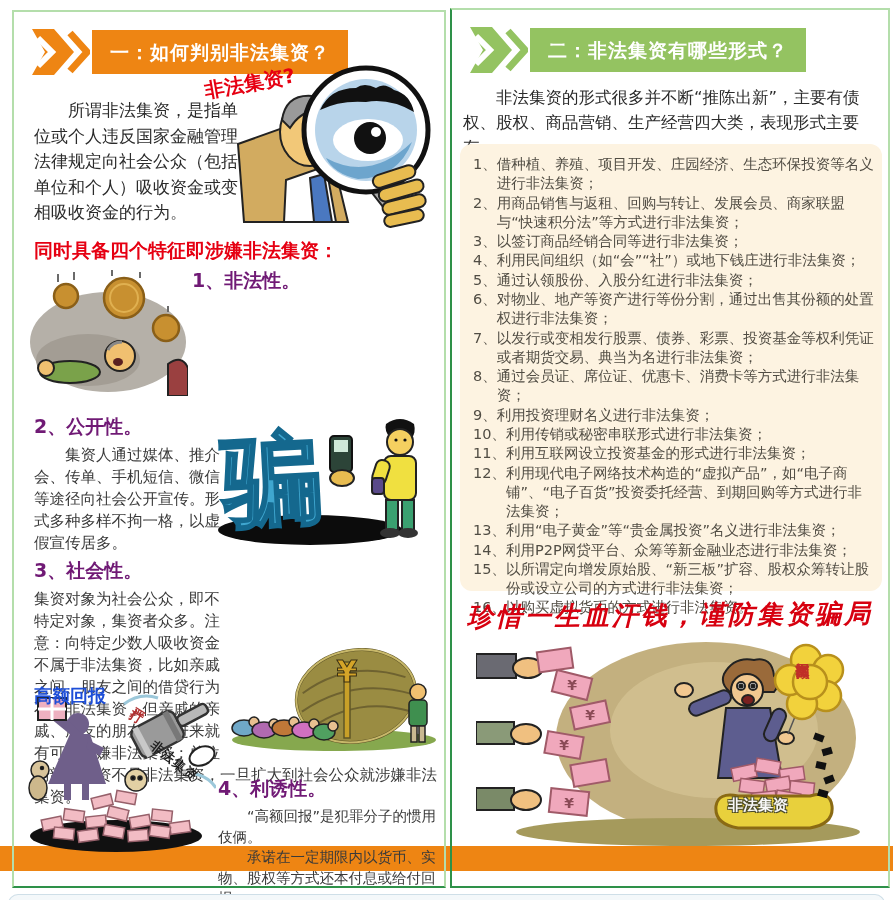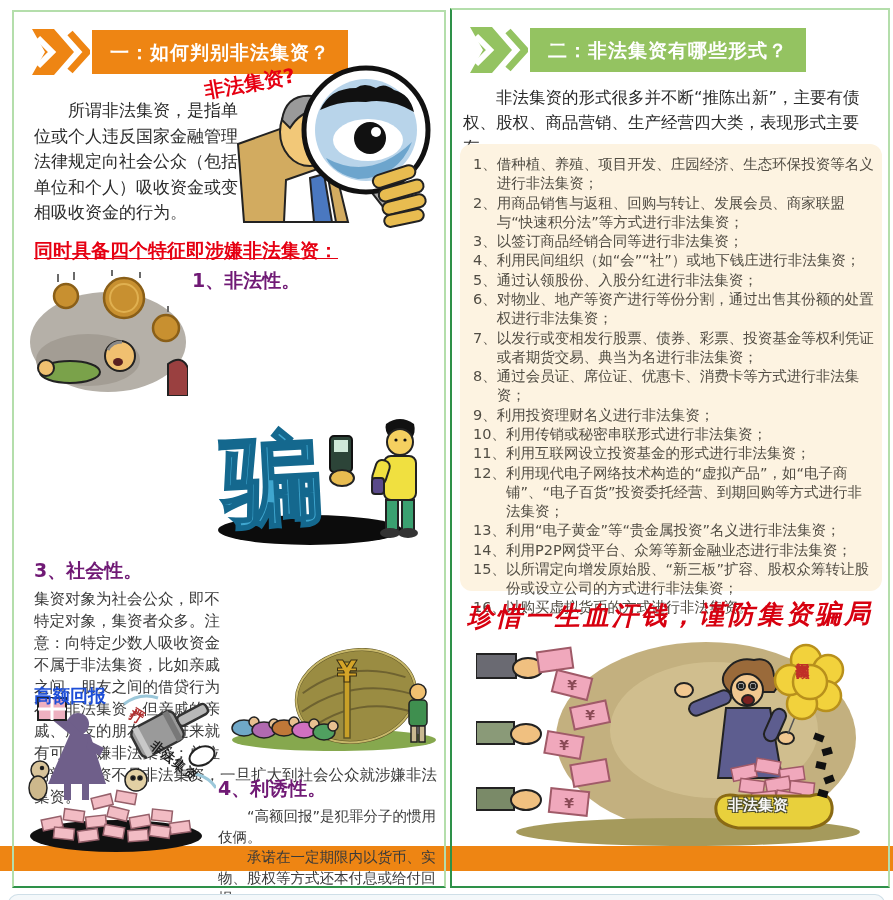--- a/index.html
+++ b/index.html
@@ -27,21 +27,21 @@
   .banner { position:absolute; left:18px; top:17px; display:flex; align-items:center; height:46px; }
   .banner .chev { flex:0 0 auto; margin-right:2px; }
   .banner .bar { height:44px; line-height:44px; padding:0 18px; color:#fff;
     font-size:19px; font-weight:bold; letter-spacing:1px; white-space:nowrap; }
   .bar-orange { background:#ee8513; }
   .bar-green  { background:#94c361; }
 
   
   .intro-left { position:absolute; left:20px; top:66px; width:208px; font-size:17px;
     line-height:1.5; color:#2b2b2b; text-indent:2em;margin-top:20px; }
-  .red-subtitle { position:absolute; left:20px; top:226px; font-size:19px; font-weight:bold; color:#e60012;text-decoration:underline; }
+  .red-subtitle { position:absolute; left:20px; top:226px; font-size:19px; font-weight:bold; color:#e60012; }
   .sec-head { font-size:19px; font-weight:bold; color:#701a75; margin-bottom:4px; white-space:nowrap; }
   .sec-body { font-size:15.5px; line-height:1.42; color:#3a3a3a; text-indent:2em; }
 
   .section1 { position:absolute; left:14px; top:256px; width:420px; display:flex; gap:4px; }
   .s1-text { width:252px; }
 
   .section2-text { position:absolute; left:20px; top:402px; width:198px; }
   .pian-scene { position:absolute; right:2px; top:390px; width:228px; height:146px; }
 
   .section3 { position:absolute; left:20px; top:546px; width:406px; }
@@ -159,20 +159,24 @@
         <circle cx="92" cy="88" r="15" fill="#f0c070" stroke="#222" stroke-width="2"></circle>
         <path d="M80,82 Q84,74 94,74" fill="none" stroke="#888" stroke-width="3"></path>
         <ellipse cx="90" cy="94" rx="5" ry="4" fill="#5a2020"></ellipse>
         <path d="M140,96 q14,-10 20,4 l0,28 -20,0 Z" fill="#9a4040" stroke="#222" stroke-width="2"></path>
       </svg>
       <div class="s1-text">
         <div class="sec-head"><span>1、</span><span>非法性。</span></div>
       </div>
     </div>
 
+    <div class="section2-text">
+      <div class="sec-head"><span>2、</span><span>公开性。</span></div>
+      <div class="sec-body">集资人通过媒体、推介会、传单、手机短信、微信等途径向社会公开宣传。形式多种多样不拘一格，以虚假宣传居多。</div>
+    </div>
     <div class="pian-scene">
       <svg width="228" height="146" viewBox="0 0 228 146">
         <ellipse cx="96" cy="128" rx="92" ry="15" fill="#0c0c0c"></ellipse>
         <text x="8" y="112" font-size="100" font-weight="bold" fill="#3fa6cf" stroke="#14688e" stroke-width="2.5" transform="rotate(-3 60 70)">骗</text>
         <g>
           <rect x="116" y="34" width="22" height="36" rx="4" fill="#2c4438" stroke="#111" stroke-width="2"></rect>
           <rect x="120" y="38" width="14" height="12" fill="#cfe8d8"></rect>
           <ellipse cx="128" cy="76" rx="12" ry="8" fill="#e8bc50" stroke="#222" stroke-width="2"></ellipse>
         </g>
         <g>

